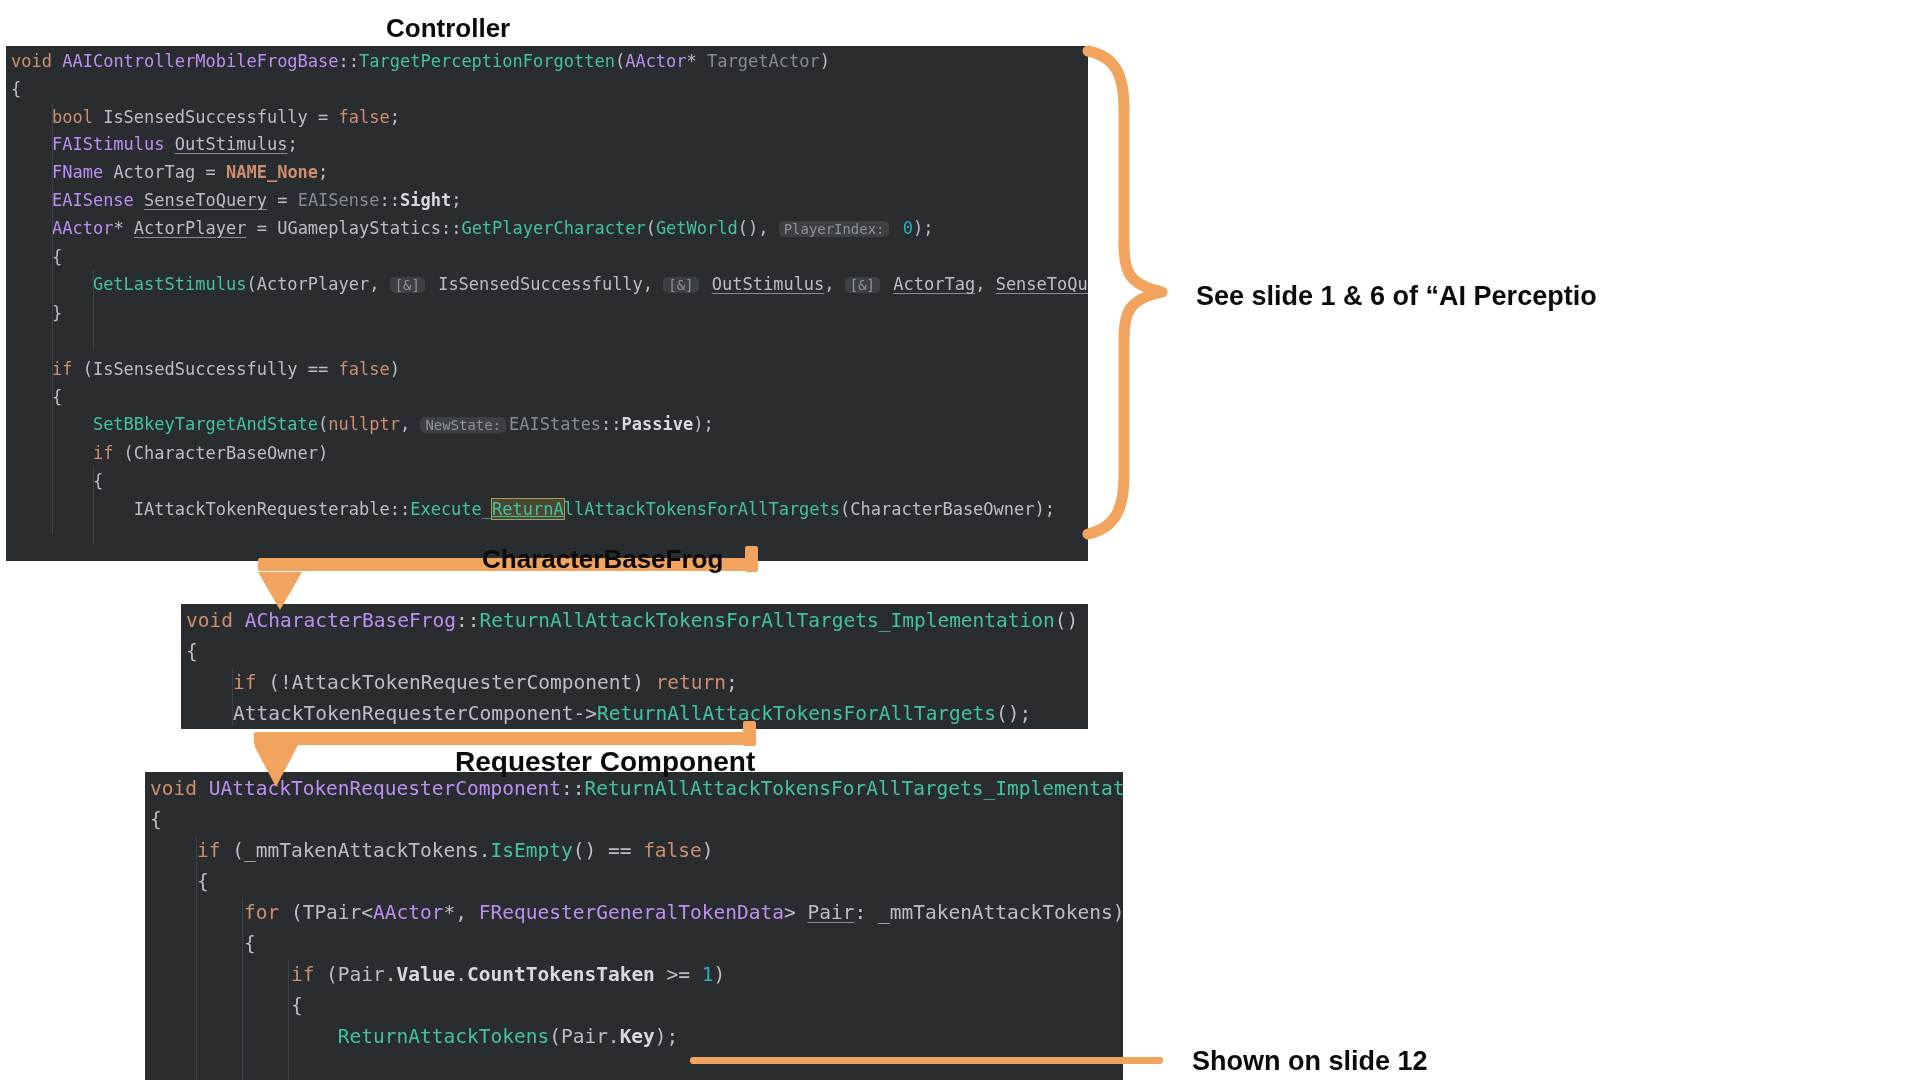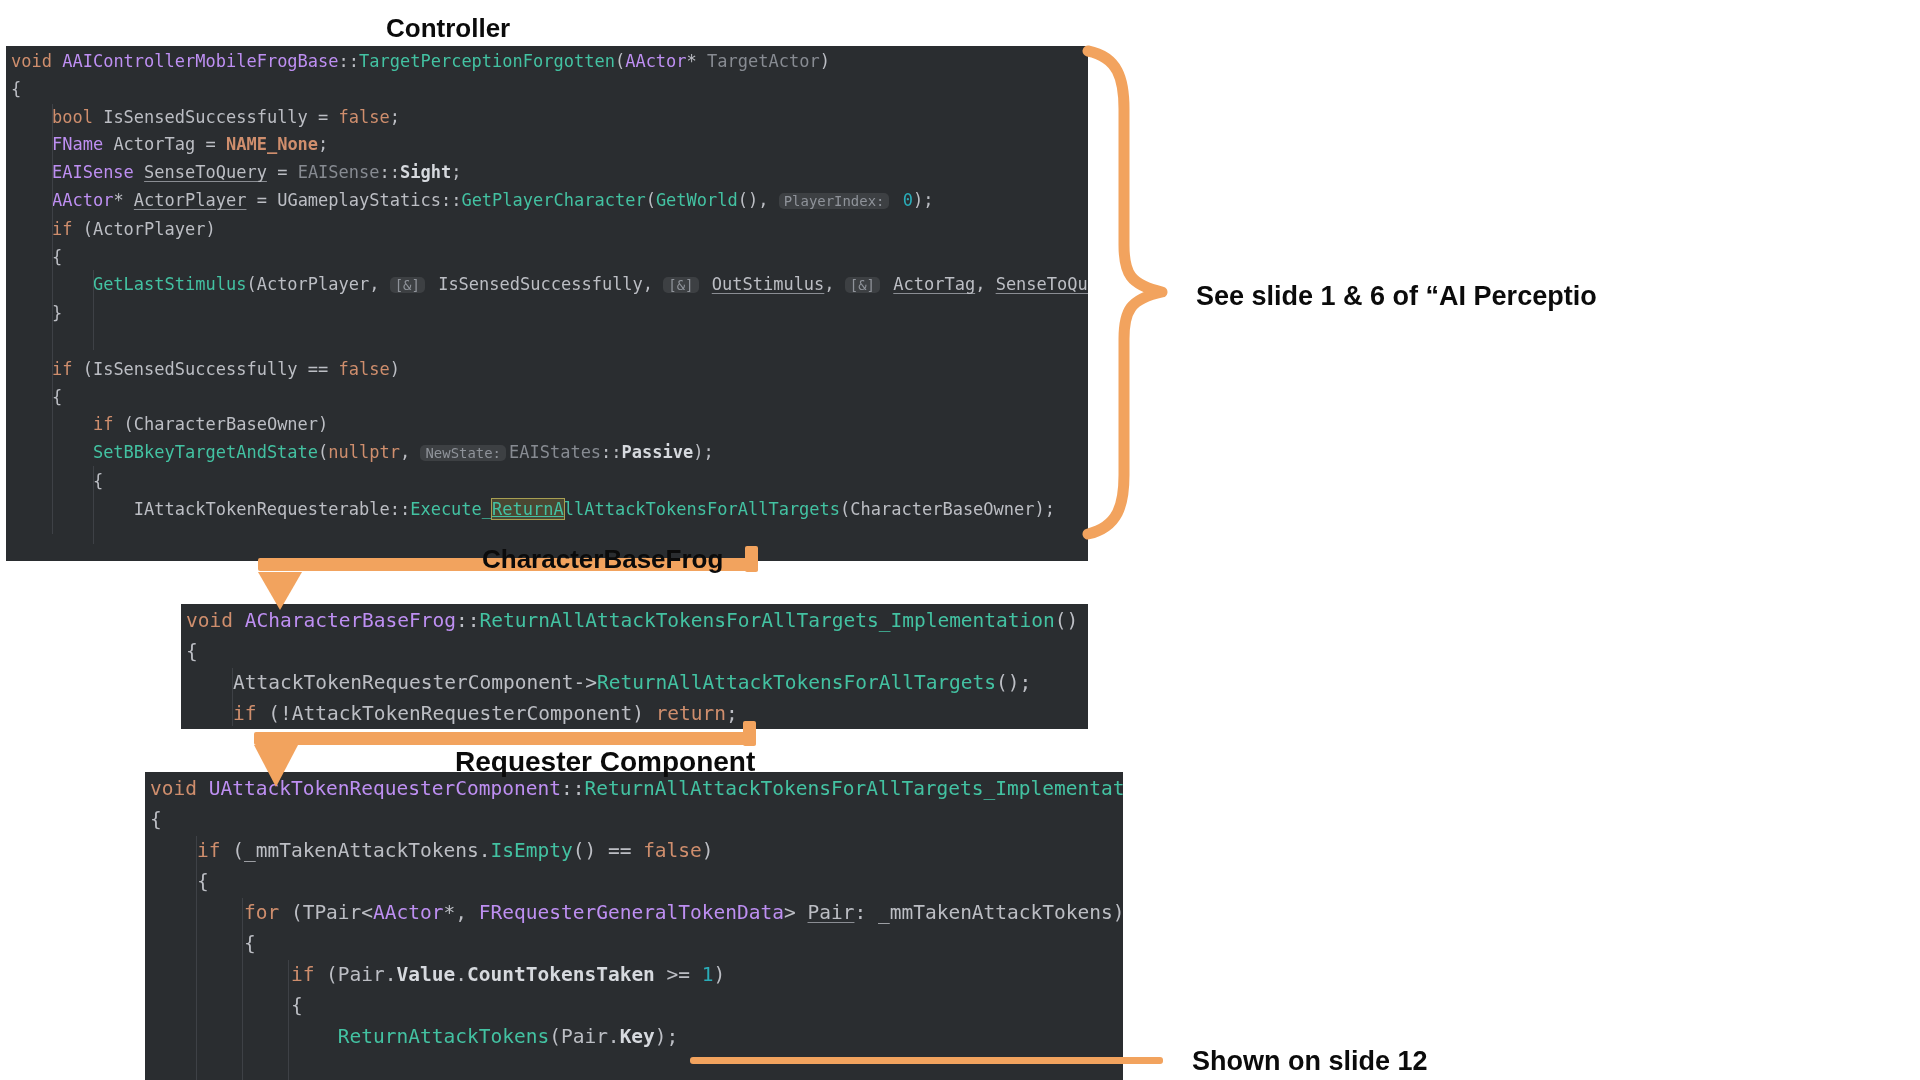--- a/index.html
+++ b/index.html
@@ -57,32 +57,32 @@
 
   <div class="label title-controller">Controller</div>
 
   <div class="code b1">
     <i class="g" style="left:46px;top:58px;height:430px;"></i>
     <i class="g" style="left:87px;top:224px;height:80px;"></i>
     <i class="g" style="left:87px;top:420px;height:78px;"></i>
   <div class="line"><span class="tk-kw">void</span><span class="tk-txt"> </span><span class="tk-type">AAIControllerMobileFrogBase</span><span class="tk-txt">::</span><span class="tk-fn">TargetPerceptionForgotten</span><span class="tk-txt">(</span><span class="tk-type">AActor</span><span class="tk-txt">* </span><span class="tk-dim">TargetActor</span><span class="tk-txt">)</span></div>
       <div class="line"><span class="tk-txt">{</span></div>
       <div class="line"><span class="tk-txt">    </span><span class="tk-kw">bool</span><span class="tk-txt"> IsSensedSuccessfully = </span><span class="tk-kw">false</span><span class="tk-txt">;</span></div>
+      <div class="line"><span class="tk-txt">    </span><span class="tk-type">FAIStimulus</span><span class="tk-txt"> </span><span class="tk-u">OutStimulus</span><span class="tk-txt">;</span></div>
       <div class="line"><span class="tk-txt">    </span><span class="tk-type">FName</span><span class="tk-txt"> ActorTag = </span><span class="tk-kwB">NAME_None</span><span class="tk-txt">;</span></div>
       <div class="line"><span class="tk-txt">    </span><span class="tk-type">EAISense</span><span class="tk-txt"> </span><span class="tk-u">SenseToQuery</span><span class="tk-txt"> = </span><span class="tk-dim">EAISense</span><span class="tk-txt">::</span><span class="tk-field">Sight</span><span class="tk-txt">;</span></div>
       <div class="line"><span class="tk-txt">    </span><span class="tk-type">AActor</span><span class="tk-txt">* </span><span class="tk-u">ActorPlayer</span><span class="tk-txt"> = UGameplayStatics::</span><span class="tk-fn">GetPlayerCharacter</span><span class="tk-txt">(</span><span class="tk-fn">GetWorld</span><span class="tk-txt">(), </span><span class="tk-hint">PlayerIndex:</span><span class="tk-txt"> </span><span class="tk-num">0</span><span class="tk-txt">);</span></div>
-      <div class="line"><span class="tk-txt">    </span><span class="tk-kw">if</span><span class="tk-txt"> (ActorPlayer)</span></div>
       <div class="line"><span class="tk-txt">    {</span></div>
       <div class="line"><span class="tk-txt">        </span><span class="tk-fn">GetLastStimulus</span><span class="tk-txt">(ActorPlayer, </span><span class="tk-hint">[&amp;]</span><span class="tk-txt"> IsSensedSuccessfully, </span><span class="tk-hint">[&amp;]</span><span class="tk-txt"> </span><span class="tk-u">OutStimulus</span><span class="tk-txt">, </span><span class="tk-hint">[&amp;]</span><span class="tk-txt"> </span><span class="tk-u">ActorTag</span><span class="tk-txt">, </span><span class="tk-u">SenseToQuery</span></div>
       <div class="line"><span class="tk-txt">    }</span></div>
       <div class="line">&nbsp;</div>
       <div class="line"><span class="tk-txt">    </span><span class="tk-kw">if</span><span class="tk-txt"> (IsSensedSuccessfully == </span><span class="tk-kw">false</span><span class="tk-txt">)</span></div>
       <div class="line"><span class="tk-txt">    {</span></div>
+      <div class="line"><span class="tk-txt">        </span><span class="tk-fn">SetBBkeyTargetAndState</span><span class="tk-txt">(</span><span class="tk-kw">nullptr</span><span class="tk-txt">, </span><span class="tk-hint">NewState:</span><span class="tk-dim">EAIStates</span><span class="tk-txt">::</span><span class="tk-field">Passive</span><span class="tk-txt">);</span></div>
       <div class="line"><span class="tk-txt">        </span><span class="tk-kw">if</span><span class="tk-txt"> (CharacterBaseOwner)</span></div>
-      <div class="line"><span class="tk-txt">        </span><span class="tk-fn">SetBBkeyTargetAndState</span><span class="tk-txt">(</span><span class="tk-kw">nullptr</span><span class="tk-txt">, </span><span class="tk-hint">NewState:</span><span class="tk-dim">EAIStates</span><span class="tk-txt">::</span><span class="tk-field">Passive</span><span class="tk-txt">);</span></div>
       <div class="line"><span class="tk-txt">        {</span></div>
       <div class="line"><span class="tk-txt">            IAttackTokenRequesterable::</span><span class="tk-fn">Execute_</span><span class="tk-fnhl">ReturnA</span><span class="tk-fn">llAttackTokensForAllTargets</span><span class="tk-txt">(CharacterBaseOwner);</span></div>
     </div>
 
   <svg class="brace" width="118" height="495" viewBox="0 0 118 495">
     <path d="M10 6 C40 12, 46 34, 46 64 L46 200 C46 228, 52 240, 84 247 C52 254, 46 266, 46 294 L46 430 C46 460, 40 482, 10 489" fill="none" style="stroke:var(--accent_orange);" stroke-width="11" stroke-linecap="round" stroke-linejoin="round"></path>
   </svg>
 
   <div class="label note-brace">See slide 1 &amp; 6 of “AI Perception” section</div>
 
@@ -91,22 +91,22 @@
     <rect x="8" y="12" width="500" height="13" rx="2" style="fill:var(--accent_orange);"></rect>
     <polygon points="8,26 52,26 30,64" style="fill:var(--accent_orange);"></polygon>
   </svg>
 
   <div class="label title-frog">CharacterBaseFrog</div>
 
   <div class="code b2">
     <i class="g" style="left:51px;top:64px;height:58px;"></i>
   <div class="line"><span class="tk-kw">void</span><span class="tk-txt"> </span><span class="tk-type">ACharacterBaseFrog</span><span class="tk-txt">::</span><span class="tk-fn">ReturnAllAttackTokensForAllTargets_Implementation</span><span class="tk-txt">()</span></div>
       <div class="line"><span class="tk-txt">{</span></div>
+      <div class="line"><span class="tk-txt">    </span><span class="tk-kw">if</span><span class="tk-txt"> (!AttackTokenRequesterComponent) </span><span class="tk-kw">return</span><span class="tk-txt">;</span></div>
       <div class="line"><span class="tk-txt">    AttackTokenRequesterComponent-&gt;</span><span class="tk-fn">ReturnAllAttackTokensForAllTargets</span><span class="tk-txt">();</span></div>
-      <div class="line"><span class="tk-txt">    </span><span class="tk-kw">if</span><span class="tk-txt"> (!AttackTokenRequesterComponent) </span><span class="tk-kw">return</span><span class="tk-txt">;</span></div>
     </div>
 
   <svg class="arrow a2" width="515" height="70" viewBox="0 0 515 70">
     <rect x="495" y="0" width="13" height="25" rx="2" style="fill:var(--accent_orange);"></rect>
     <rect x="6" y="11" width="502" height="13" rx="2" style="fill:var(--accent_orange);"></rect>
     <polygon points="6,24 50,24 28,66" style="fill:var(--accent_orange);"></polygon>
   </svg>
 
   <div class="label title-requester">Requester Component</div>
 

